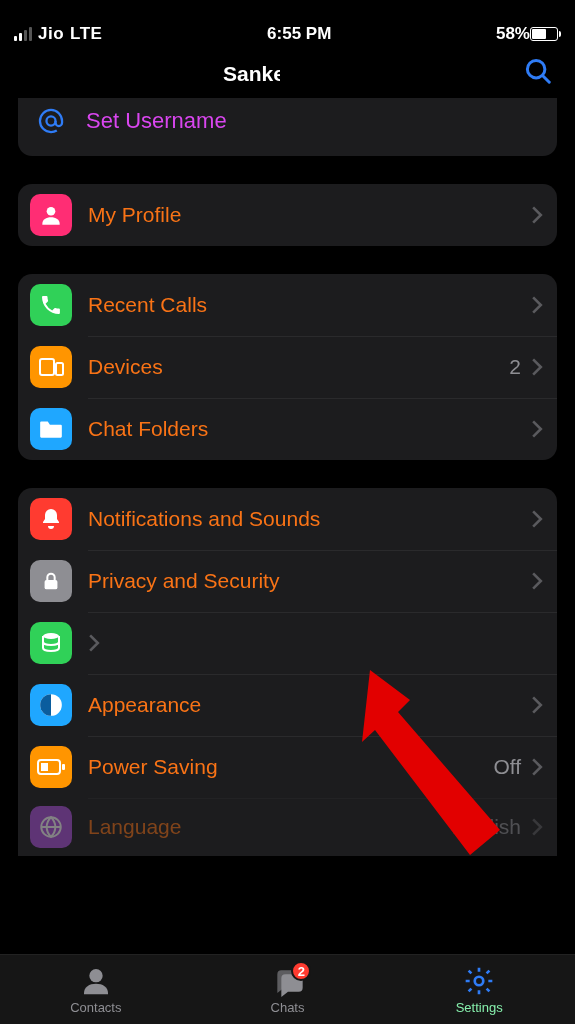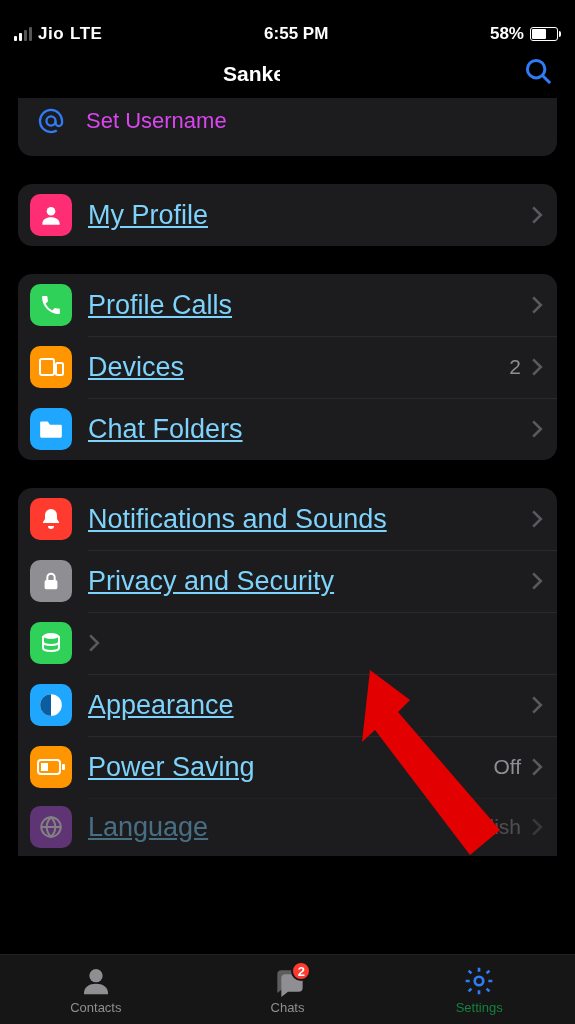--- a/index.html
+++ b/index.html
@@ -22,21 +22,21 @@
     font-size: 17px;
     font-weight: 600;
     margin-top: 20px;
   }
   .status-left { display: flex; align-items: center; gap: 6px; }
   .signal-bars { display: flex; align-items: flex-end; gap: 2px; }
   .bar { width: 3px; background: #fff; border-radius: 1px; }
   .bar.dim { background: #555; }
   .b1{height:5px}.b2{height:8px}.b3{height:11px}.b4{height:14px}
   .carrier { font-size: 17px; letter-spacing: .5px; }
-  .status-right { display: flex; align-items: center; gap: 6px; }
+  .status-right { display: flex; align-items: center; gap: 0; }
   .battery { display:flex; align-items:center; }
   .battery-body { width: 28px; height: 14px; border: 1.5px solid #fff; border-radius: 3px; position: relative; padding:1px; }
   .battery-fill { background:#fff; height:100%; border-radius:1px; }
   .battery-cap { width:2px; height:6px; background:#fff; border-radius:0 2px 2px 0; margin-left:1px;}
   
   .header {
     position: relative;
     height: 52px;
     display: flex;
     align-items: center;
@@ -74,40 +74,40 @@
     height:1px;
     background:#2a2a2c;
   }
   .icon-box {
     width: 42px; height: 42px;
     border-radius: 10px;
     display:flex; align-items:center; justify-content:center;
     flex-shrink:0;
     margin-right: 16px;
   }
-  .row-label { font-size: 27px; flex:1; color:#7dd3fc;text-decoration:underline; }
+  .row-label { font-size: 21px; flex:1; color:#f97316; }
   .row-value { font-size: 21px; color:#8e8e93; margin-right:10px; }
   .chevron { color:#5a5a5e; }
   .username-row { color:#d946ef; font-size:22px; padding: 6px 14px 18px 12px; display:flex; align-items:center; }
   .username-row .at-icon { margin-right:18px; margin-left:4px;}
   
   .c-pink{background:#ff2d74}.c-blue{background:#007aff}.c-green{background:#30d158}
   .c-orange{background:#ff9500}.c-folder{background:#1fa7ff}.c-red{background:#ff3b30}
   .c-gray{background:#8e8e93}.c-dgreen{background:#30d158}.c-dblue{background:#1fa7ff}
   .c-purple{background:#af52de}
   
   .tabbar {
     position:absolute; bottom:0; left:0; right:0;
     height:70px;
     background:#161616;
     display:flex;
     border-top:1px solid #222;
   }
   .tab { flex:1; display:flex; flex-direction:column; align-items:center; justify-content:center; gap:3px; color:#8e8e93; font-size:13px; position:relative;}
-  .tab.active { color:#15803d; }
+  .tab.active { color:#86efac; }
   .tab svg { display:block; }
   .badge {
     position:absolute; top:6px; left:52%;
     background:#ff3b30; color:#fff;
     min-width:20px; height:20px; border-radius:10px;
     font-size:13px; font-weight:600;
     display:flex; align-items:center; justify-content:center;
     border:2px solid #161616;
   }
   
@@ -183,21 +183,21 @@
     </div>
   </div>
 
   <div class="section">
     <div class="row">
       <div class="icon-box c-green">
         <svg width="24" height="24" viewBox="0 0 24 24" fill="#fff">
             <path d="M6.6 10.8a15 15 0 006.6 6.6l2.2-2.2a1 1 0 011-.25 11 11 0 003.5.56 1 1 0 011 1V20a1 1 0 01-1 1A17 17 0 013 4a1 1 0 011-1h3.5a1 1 0 011 1 11 11 0 00.55 3.5 1 1 0 01-.25 1z"></path>
           </svg>
       </div>
-      <span class="row-label">Profile Calls</span>
+      <span class="row-label">Recent Calls</span>
       <svg class="chevron" width="12" height="18" viewBox="0 0 8 14" fill="none" stroke="currentColor" stroke-width="2">
           <path d="M1 1l6 6-6 6"></path>
         </svg>
     </div>
     <div class="row">
       <div class="icon-box c-orange">
         <svg width="28" height="24" viewBox="0 0 28 24" fill="none" stroke="#fff" stroke-width="2">
             <rect x="3" y="4" width="14" height="16" rx="2"></rect>
             <rect x="19" y="8" width="7" height="12" rx="1.5"></rect>
           </svg>

